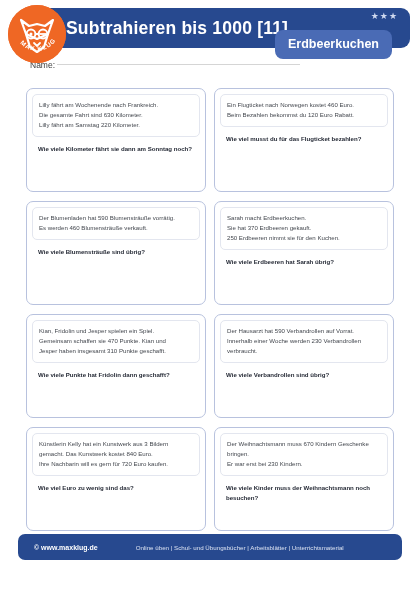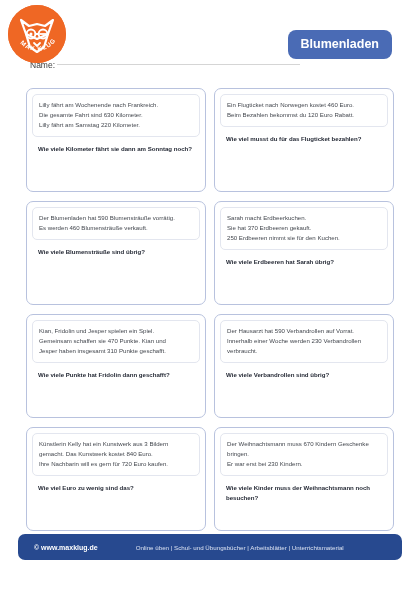--- a/index.html
+++ b/index.html
@@ -168,22 +168,26 @@
     white-space: nowrap;
   }
 </style>
 </head>
 <body>
 
 <div class="page">
 
   <div class="header-area">
 
-
-    <div class="badge">Blumenladen</div>
+    <div class="header-bar">
+      <div class="header-title">Subtrahieren bis 1000 [11]</div>
+      <div class="stars">★★★</div>
+    </div>
+
+    <div class="badge">Erdbeerkuchen</div>
 
     <div class="logo">
       <svg viewBox="0 0 58 58">
         <circle cx="29" cy="29" r="29" fill="#ef6724"></circle>
         <path d="M13 15 L18 29 L29 34 L40 29 L45 15 L37 21 L29 19 L21 21 Z" fill="none" stroke="#ffffff" stroke-width="2.2" stroke-linejoin="round"></path>
         <path d="M18 29 L22 42 L29 47 L36 42 L40 29" fill="none" stroke="#ffffff" stroke-width="2.2" stroke-linejoin="round"></path>
         <circle cx="23" cy="29" r="4.4" fill="none" stroke="#ffffff" stroke-width="2"></circle>
         <circle cx="35" cy="29" r="4.4" fill="none" stroke="#ffffff" stroke-width="2"></circle>
         <line x1="27.4" y1="29" x2="30.6" y2="29" stroke="#ffffff" stroke-width="2"></line>
         <circle cx="23" cy="29" r="1.5" fill="#ffffff"></circle>

